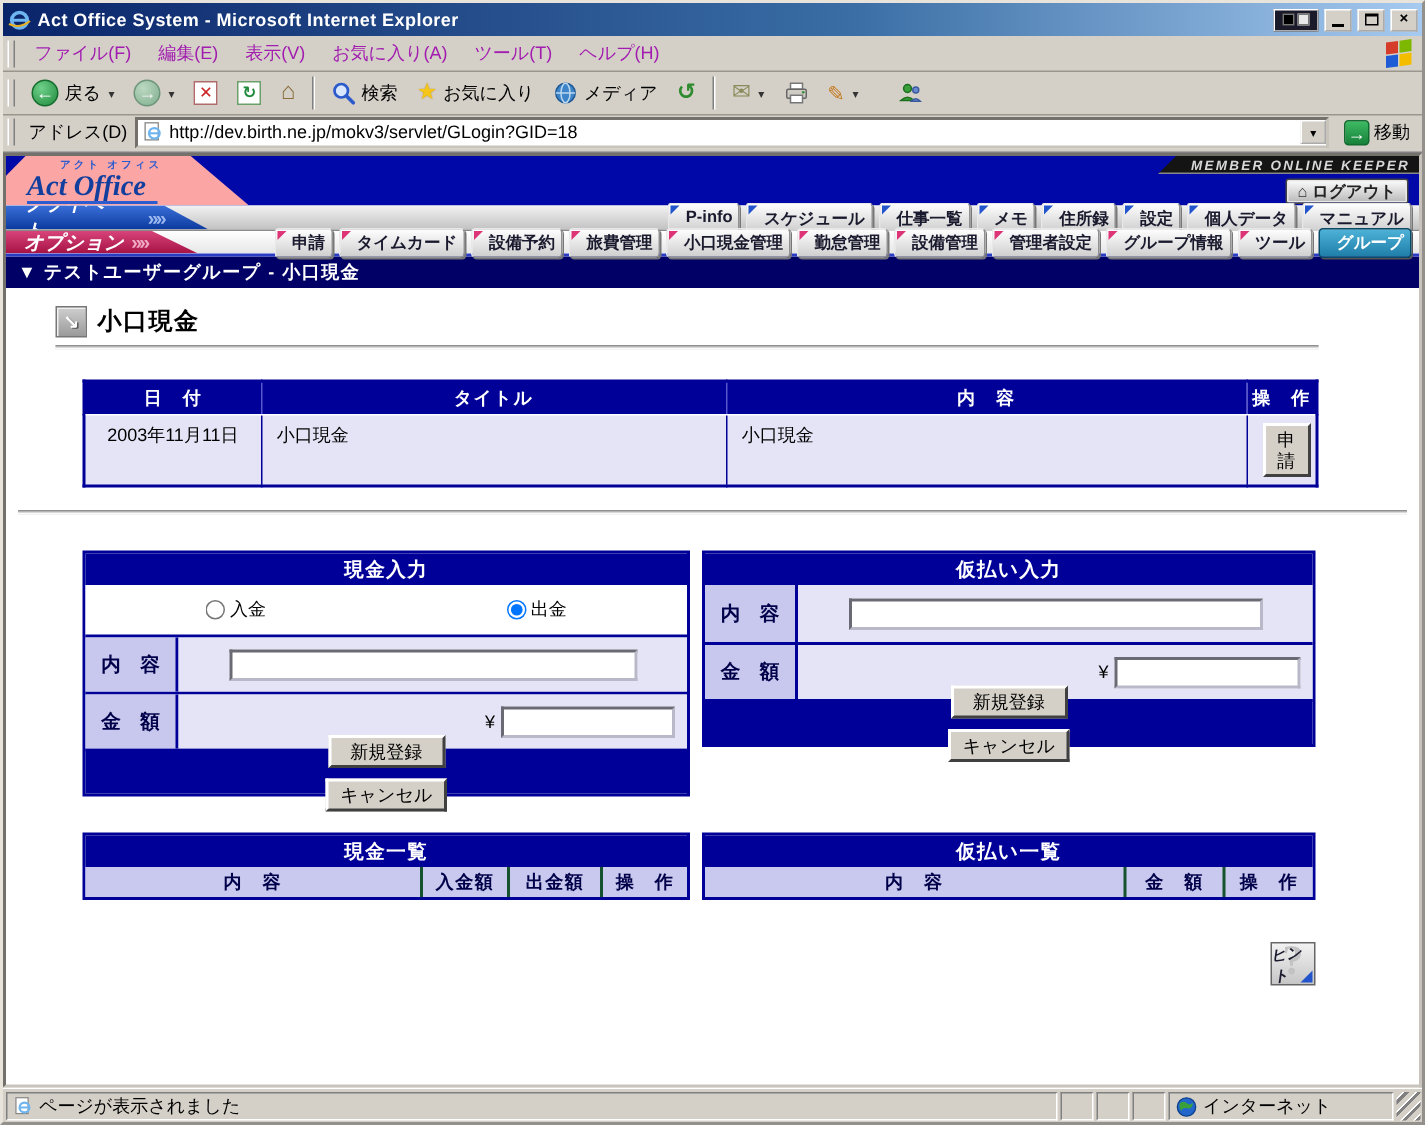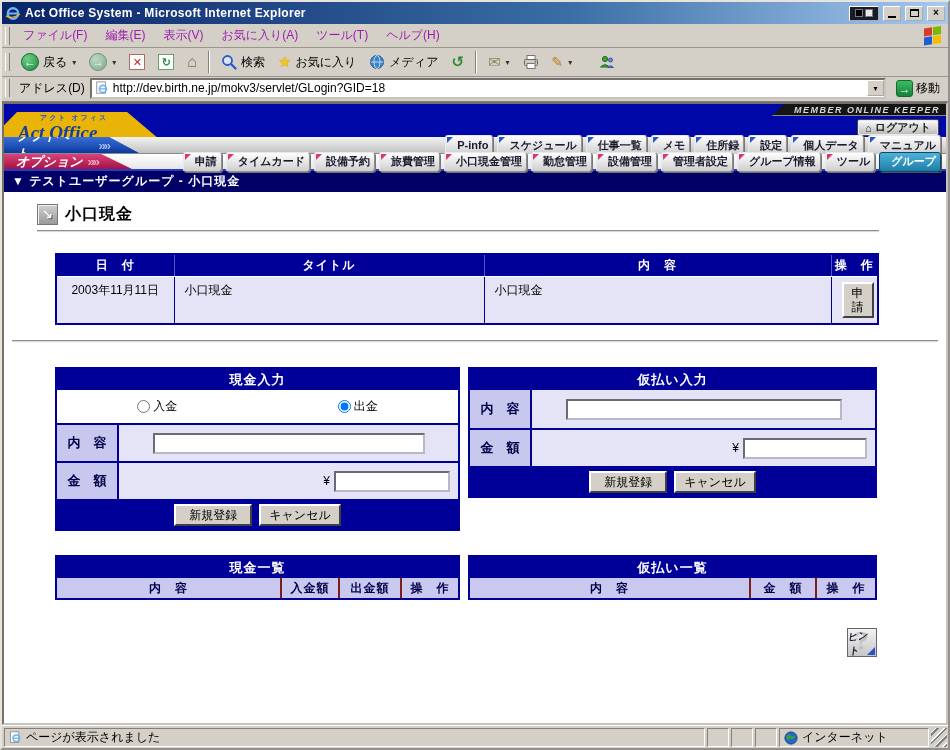--- a/index.html
+++ b/index.html
@@ -51,21 +51,21 @@
   .addr-field { flex:1; height:21px; background:#fff; border:2px inset #c8c4bc; display:flex; align-items:center; padding-left:3px; gap:4px; }
   .addr-field .url { flex:1; border:0; outline:0; font-size:12px; font-family:inherit; height:15px; }
   .addr-drop { width:17px; height:16px; background:#d4d0c8; border:1px outset #fff; font-size:8px; text-align:center; line-height:15px; }
   .go-btn { display:flex; align-items:center; gap:3px; padding:1px 5px; }
   .go-ic { width:17px; height:17px; background:linear-gradient(#3dbb63,#17813a); border:1px solid #0f6b2e; border-radius:3px; color:#fff; font-weight:bold; text-align:center; line-height:16px; font-size:12px; }
 
   
   .viewport { flex:1; border:2px inset #c8c4bc; background:#fff; overflow:hidden; position:relative; }
 
   .brand { height:33px; background:#0009a8; position:relative; }
-  .logo-plate { position:absolute; left:0; top:8px; width:162px; height:33px; background:#eab308; clip-path:polygon(0 40%,13px 0,76% 0,100% 100%,0 100%); padding:1px 0 0 14px; }
+  .logo-plate { position:absolute; left:0; top:0; width:162px; height:33px; background:#fca5a5; clip-path:polygon(0 40%,13px 0,76% 0,100% 100%,0 100%); padding:1px 0 0 14px; }
   .logo-ruby { font-size:7px; color:#2b5cd0; letter-spacing:2px; font-weight:bold; margin-left:22px; }
   .logo-text { font-size:19px; font-weight:bold; font-style:italic; color:#123f9e; letter-spacing:0; border-bottom:2px solid #2b5cd0; display:inline-block; line-height:19px; padding-right:8px; font-family:"Liberation Serif","DejaVu Serif",serif; }
   .keeper { position:absolute; right:0; top:0; height:12px; background:#141414; border-bottom:1px solid #888; color:#d8d8d8; font-size:9px; font-weight:bold; font-style:italic; letter-spacing:1.5px; display:flex; align-items:center; padding:0 6px 0 22px; clip-path:polygon(12px 0,100% 0,100% 100%,0 100%); }
   .logout-btn { position:absolute; right:7px; top:15px; height:17px; background:linear-gradient(#fdfdfd,#b8b8b8); border:1px solid #444; border-radius:2px; box-shadow:inset 0 0 0 1px #e8e8e8; font-size:11px; font-weight:bold; color:#222; display:flex; align-items:center; gap:3px; padding:0 7px; }
   .logout-btn .hm { font-size:11px; color:#333; }
 
   .navrow { height:17px; display:flex; align-items:center; justify-content:flex-end; gap:4px; padding-right:5px; position:relative; }
   .navrow.private { background:linear-gradient(#f2f2f2,#c2c2c2); border-bottom:1px solid #8a8a8a; }
   .navrow.option { background:linear-gradient(#ffffff,#e6e6e6); border-bottom:2px solid #2b3cc4; }
   .navtab { position:absolute; left:0; top:0; height:100%; color:#fff; font-weight:bold; font-style:italic; font-size:13px; display:flex; align-items:center; gap:5px; padding:0 30px 0 12px; }
@@ -107,28 +107,28 @@
   .mf-head { background:#000099; color:#fff; font-weight:bold; font-size:13px; text-align:center; height:21px; line-height:21px; letter-spacing:1px; }
   .mf-radios { display:flex; background:#fff; height:33px; }
   .mf-radios .rcell { flex:1; display:flex; align-items:center; justify-content:center; gap:3px; font-size:12px; }
   .mf-row { display:flex; border-top:2px solid #000099; height:38px; }
   .mf-label { width:62px; background:#c8c8ee; color:#00004a; font-weight:bold; font-size:13px; display:flex; align-items:center; justify-content:center; border-right:2px solid #000099; }
   .mf-val { flex:1; background:#e4e4f6; display:flex; align-items:center; justify-content:center; }
   .mf-val.amount { justify-content:flex-end; padding-right:8px; gap:4px; font-size:12px; }
   input.txt { height:21px; border:2px inset #b8b8c8; background:#fff; font-size:12px; font-family:inherit; padding:0 3px; }
   .txt.wide { width:272px; } .txt.money { width:116px; }
   .miniform.adv .txt.wide { width:276px; } .miniform.adv .txt.money { width:124px; }
-  .mf-foot { background:#000099; border-top:2px solid #000099; height:30px; display:flex; align-items:center; justify-content:center; gap:7px; }
+  .mf-foot { background:#000099; border-top:2px solid #000099; height:30px; display:flex; align-items:center; justify-content:center; gap:7px;flex-direction:column; }
   .mf-foot .btn { min-width:78px; }
 
   .lists-row { display:flex; gap:8px; margin-top:24px; }
   .minilist { border:2px solid #000099; }
   .minilist.cash { width:405px; } .minilist.adv { width:409px; }
   .ml-cols { display:flex; background:#c9c9ef; height:20px; font-size:12px; font-weight:bold; color:#00004a; }
-  .ml-cols i { display:flex; align-items:center; justify-content:center; border-left:2px solid #7f1d1d; font-style:normal; letter-spacing:1px; }
+  .ml-cols i { display:flex; align-items:center; justify-content:center; border-left:2px solid #14532d; font-style:normal; letter-spacing:1px; }
   .ml-cols i:first-child { border-left:0; flex:1; }
   .minilist.cash .w1 { width:58px; } .minilist.cash .w2 { width:62px; } .minilist.cash .w3 { width:58px; }
   .minilist.adv .w1 { width:66px; } .minilist.adv .w2 { width:60px; }
 
   .hint-row { display:flex; justify-content:flex-end; margin-top:28px; padding-bottom:40px; }
   .hint-btn { width:30px; height:29px; background:linear-gradient(#f2f2f2,#c6c6c6); border:1px solid #666; position:relative; overflow:hidden; display:flex; align-items:center; justify-content:center; }
   .hint-btn .q { position:absolute; left:7px; top:-4px; font-size:28px; font-weight:bold; color:#c2c2c2; font-family:"Liberation Serif","DejaVu Serif",serif; }
   .hint-btn .t { position:relative; font-size:10px; font-weight:bold; font-style:italic; color:#1a1a2e; transform:rotate(-6deg); }
   .hint-btn::after { content:""; position:absolute; right:1px; bottom:1px; border-bottom:8px solid #2255cc; border-left:8px solid transparent; }
 

